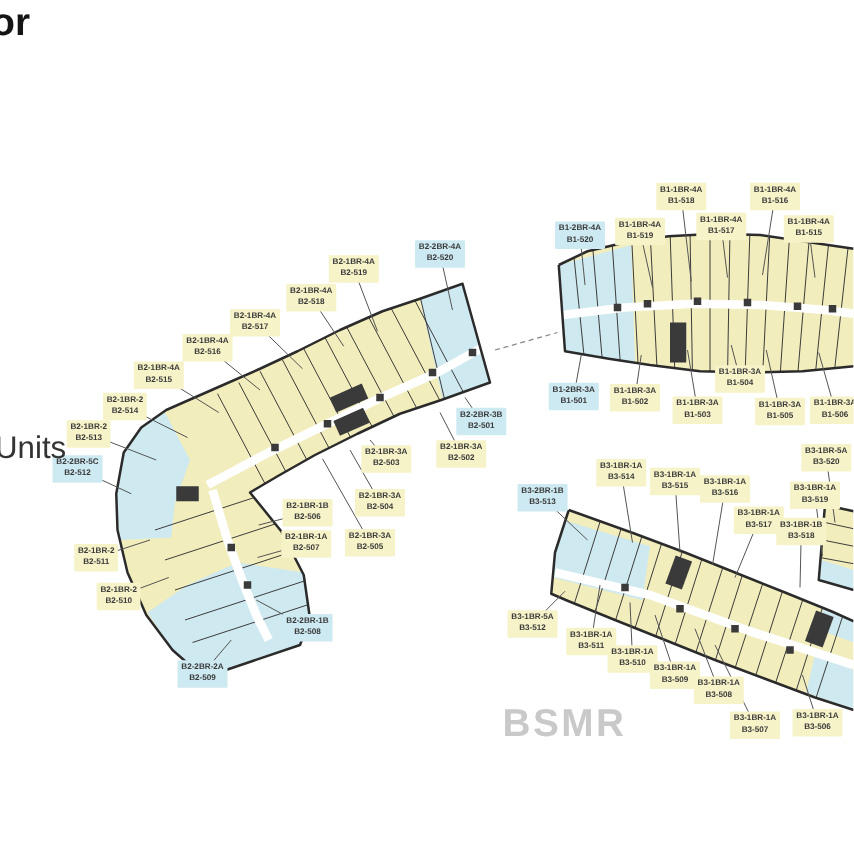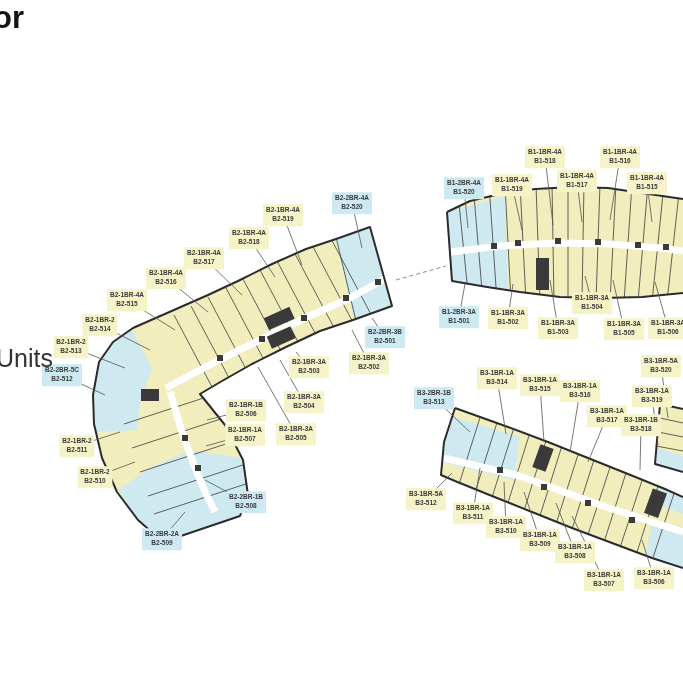--- a/index.html
+++ b/index.html
@@ -39,20 +39,21 @@
   .dash{stroke:#888;stroke-width:1;stroke-dasharray:4 3;fill:none;}
   .title-frag{position:absolute;left:-7px;top:0;font-size:31px;font-weight:700;color:#141414;z-index:4;}
   .legend-frag{position:absolute;left:-4px;top:344px;font-size:25px;font-weight:400;color:#333;z-index:4;}
   .watermark{position:absolute;left:402px;top:561px;font-size:31px;font-weight:700;color:var(--watermark);letter-spacing:2px;z-index:0;}
 </style>
 </head>
 <body>
 
 <div class="canvas">
 
+  <div class="watermark">BSMR</div>
 
   <svg class="plan-svg" width="683" height="683" viewBox="0 0 683 683">
     <defs>
       <clipPath id="b2c">
           <path d="M370,227 L392,306 L353,320 L320,331 L286,347 L252,364 L222,381 L200,394 L225,425 L243,460 L248,495 L240,516 L163,542 L138,520 L117,492 L102,458 L94,424 L93,395 L99,362 L113,342 L133,328 L158,317 L183,306 L208,295 L238,281 L272,264 L306,249 L336,239 Z"></path>
         </clipPath>
       <clipPath id="b1c">
           <path d="M447,212 L470,201 L500,194 L535,189 L572,187 L608,188 L642,193 L683,199 L683,293 L642,297 L602,298 L560,297 L520,292 L487,287 L452,281 Z"></path>
         </clipPath>
       <clipPath id="b3c">

